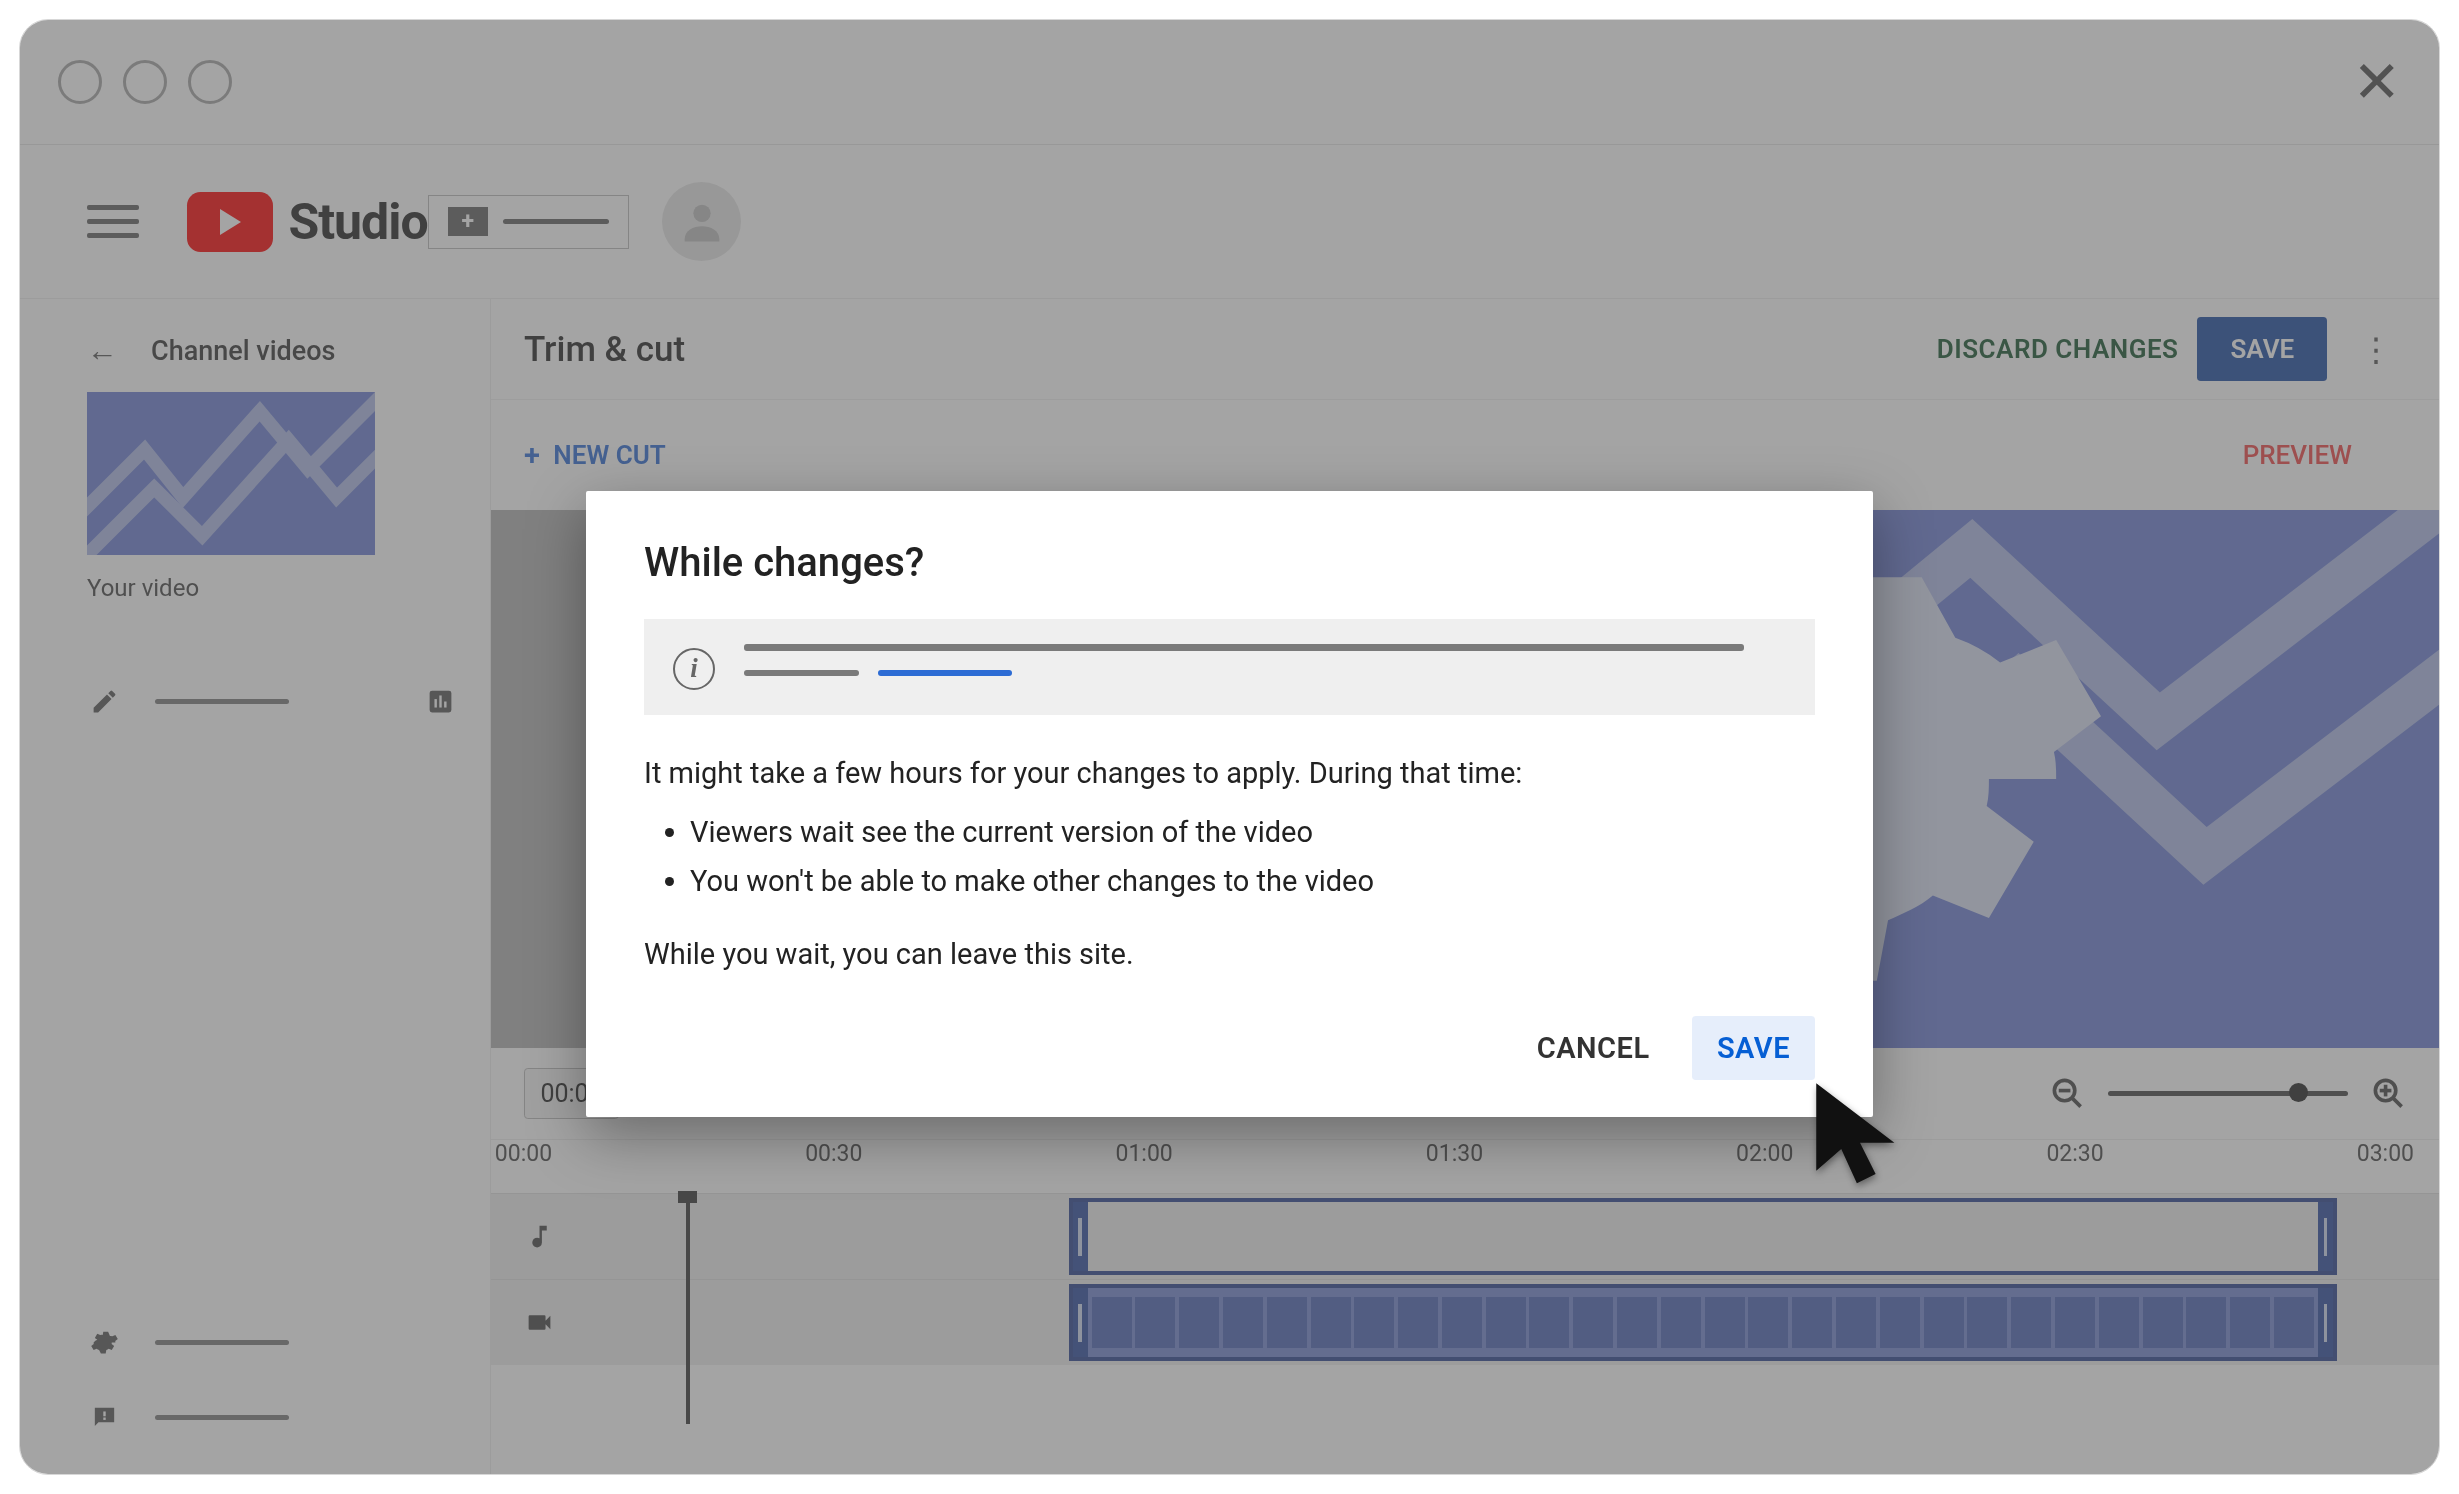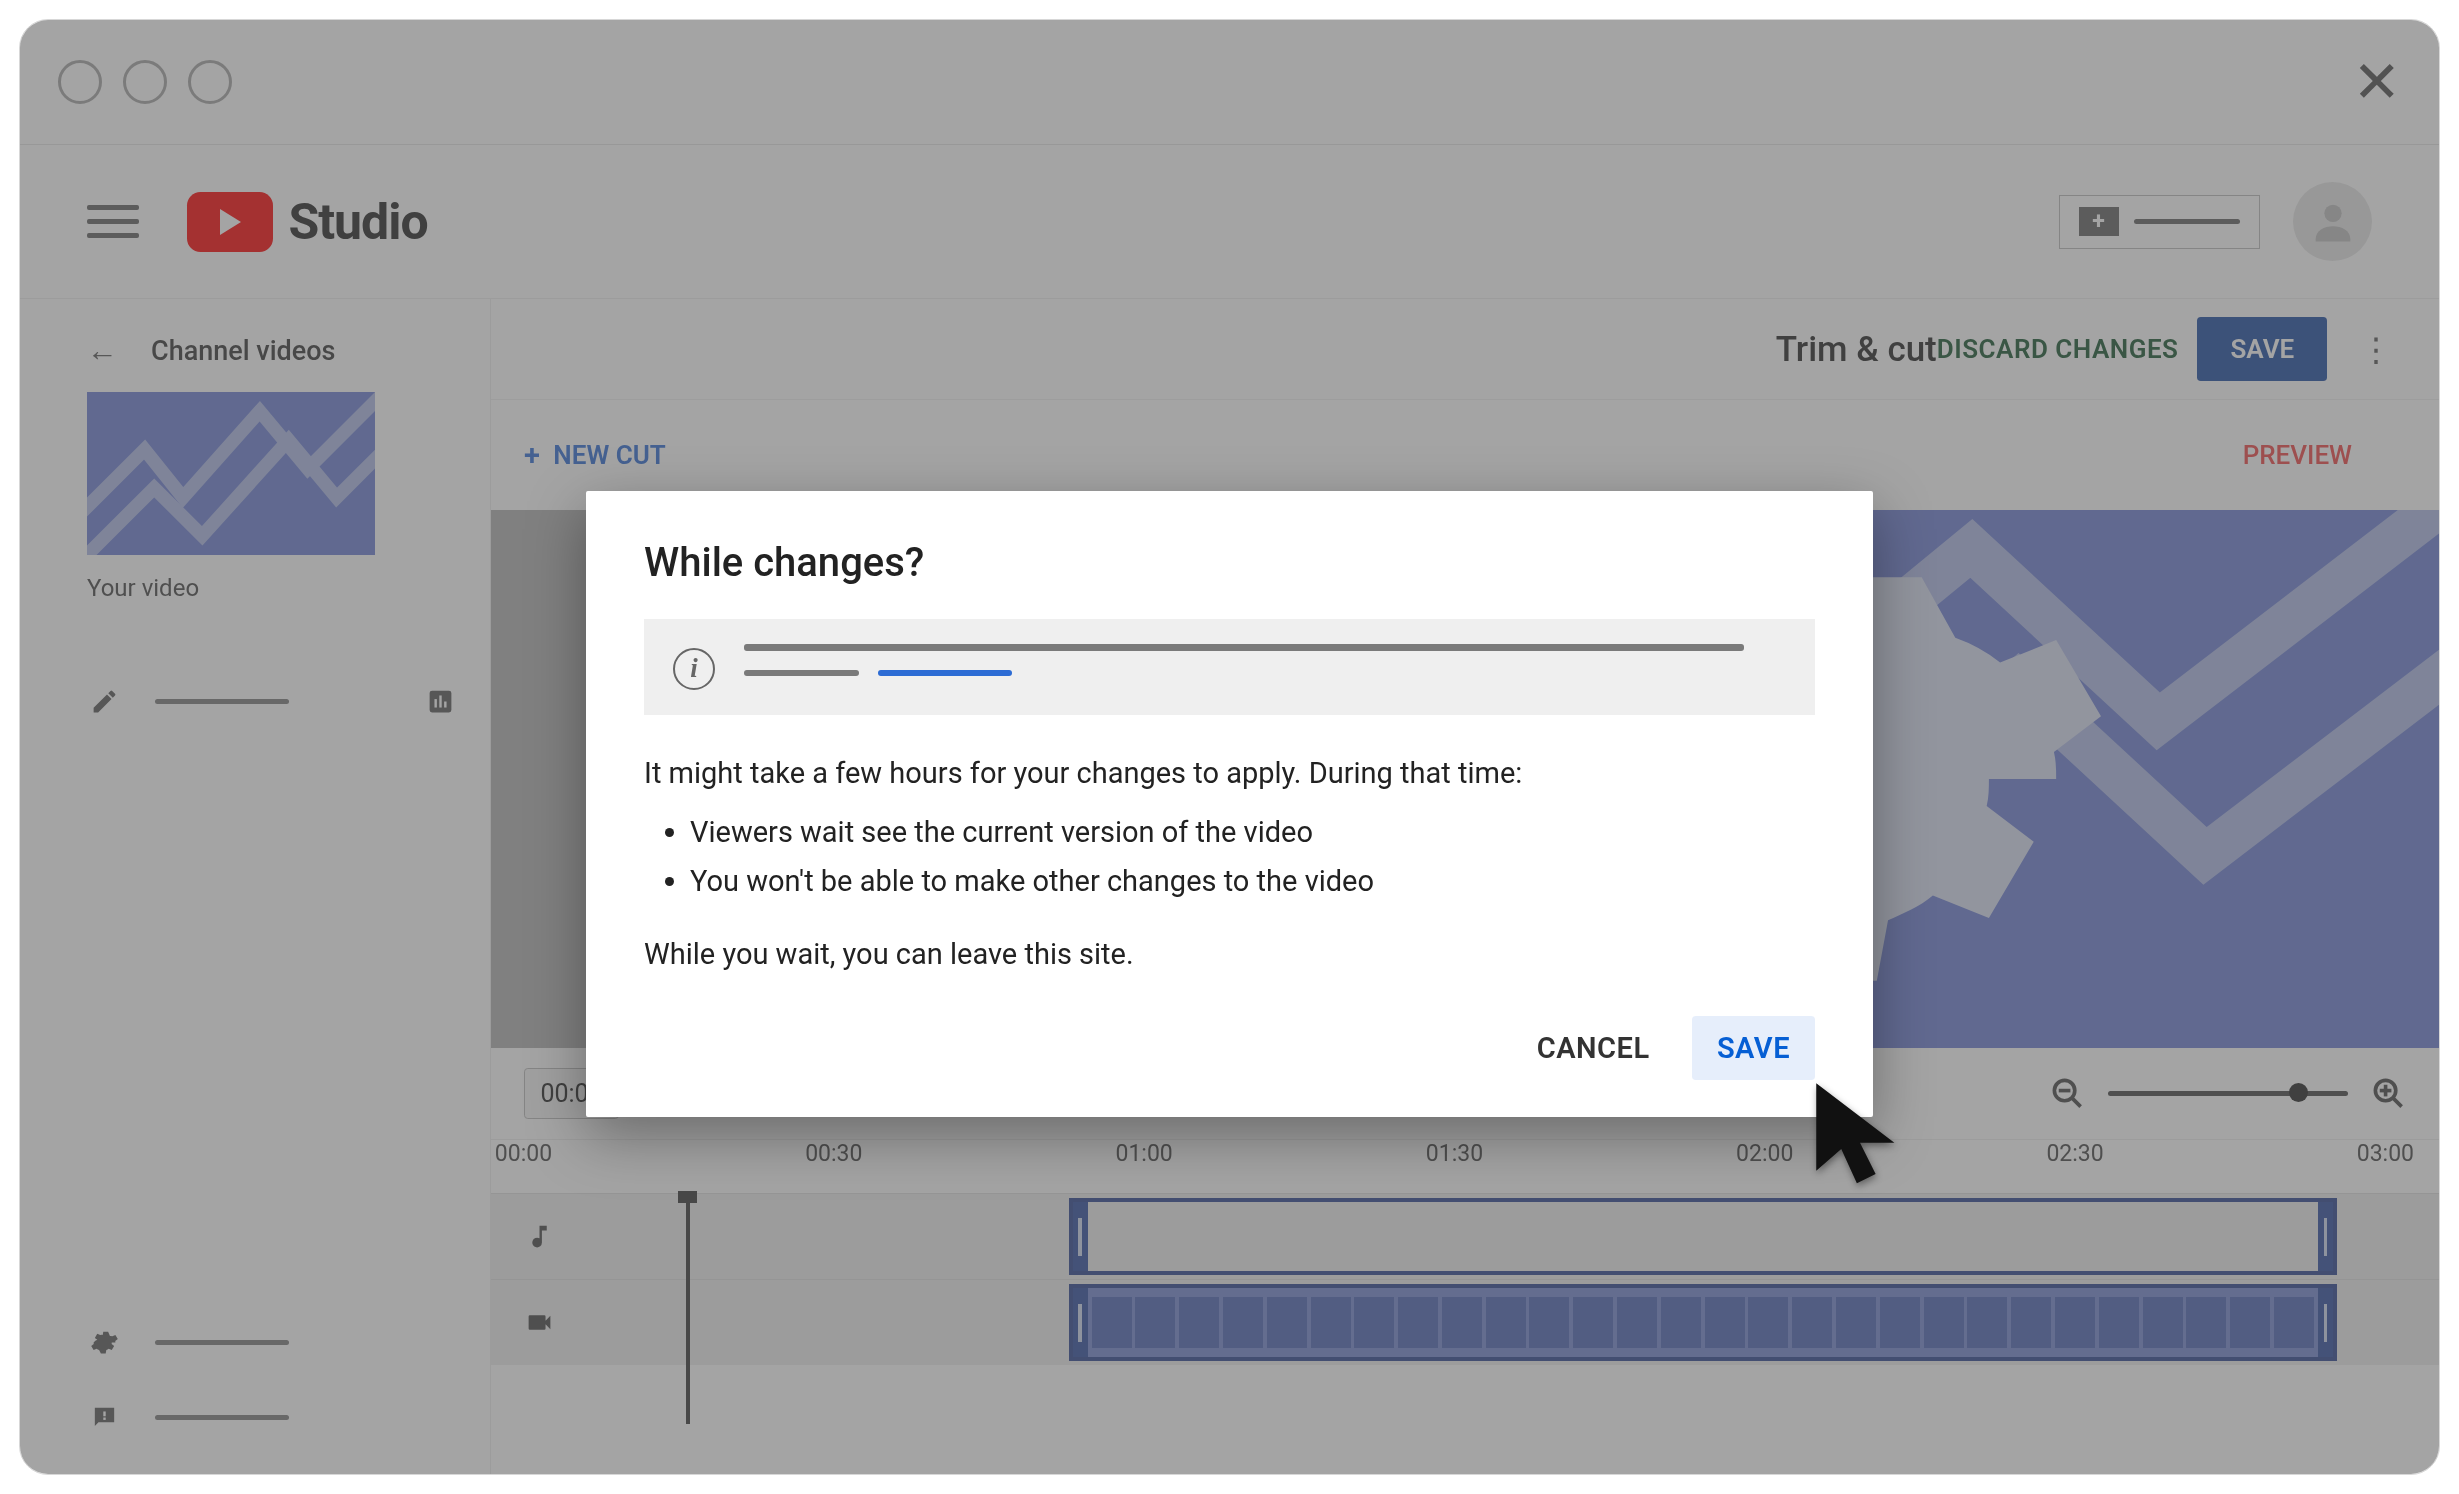--- a/index.html
+++ b/index.html
@@ -7,21 +7,21 @@
   .window {
     position: absolute; left: 19px; top: 19px; right: 19px; bottom: 19px;
     border: 1.9px solid #d7d7d7; border-radius: 29px; overflow: hidden; background: #fff;
   }
   
   .titlebar { height: 125px; display: flex; align-items: center; justify-content: space-between; padding: 0 38px; border-bottom: 1.9px solid #e4e4e4; }
   .traffic { display: flex; gap: 21px; }
   .traffic span { width: 44px; height: 44px; border: 3.8px solid #a5a5a5; border-radius: 50%; }
   .titlebar-close { font-size: 58px; color: #4a4a4a; cursor: pointer; }
   
-  .header { height: 154px; display: flex; align-items: center; justify-content: space-between; padding: 0 67px; border-bottom: 1.9px solid #eee; }
+  .header { height: 154px; display: flex; align-items: center; justify-content: flex-start; padding: 0 67px; border-bottom: 1.9px solid #eee; }
   .header-left { display: flex; align-items: center; gap: 48px; }
   .hamburger { width: 52px; display: flex; flex-direction: column; gap: 9.6px; cursor: pointer; }
   .hamburger span { height: 4.8px; background: #5f5f5f; border-radius: 1.9px; }
   .logo { display: flex; align-items: center; gap: 15.4px; }
   .logo-play { width: 86px; height: 60px; background: #ff0000; border-radius: 13.4px; display: flex; align-items: center; justify-content: center; }
   .logo-play::after { content: ""; border-left: 21px solid #fff; border-top: 13.4px solid transparent; border-bottom: 13.4px solid transparent; }
   .logo-text { font-size: 50px; font-weight: 700; letter-spacing: -1px; color: #222; }
   .header-right { display: flex; align-items: center; gap: 33px; }
   .create-btn { border: 1.9px solid #bbb; padding: 11.5px 19px; display: flex; align-items: center; gap: 15.4px; }
   .create-icon { width: 40px; height: 29px; background: #606060; display: flex; align-items: center; justify-content: center; position: relative; }
@@ -43,21 +43,21 @@
   .nav-item.active { background: #e7e7e7; border-left: 5.8px solid #cc0000; padding-left: 61px; }
   .nav-icon { width: 35px; height: 29px; display:flex; align-items:center; justify-content:center; }
   .nav-icon svg { fill:#555; }
   .nav-item.active .nav-icon svg { fill:#bf2323; }
   .nav-label { font-size: 27px; color: #606060; }
   .nav-item.active .nav-label { color: #bf2323; font-weight: 500; }
   .nav-placeholder { width: 134px; height: 5.8px; background: #7a7a7a; border-radius: 2.9px; }
   .sidebar-footer { margin-top: auto; padding-bottom: 19px; }
   
   .main { flex: 1; display: flex; flex-direction: column; position: relative; }
-  .toolbar { height: 101px; display: flex; align-items: center; justify-content: flex-end; padding: 0 33px 0 33px; border-bottom: 1.9px solid #f0f0f0; }
+  .toolbar { height: 101px; display: flex; align-items: center; justify-content: space-between; padding: 0 33px 0 33px; border-bottom: 1.9px solid #f0f0f0; }
   .toolbar-title { font-size: 35px; font-weight: 500; color: #222; }
   .toolbar-right { display: flex; align-items: center; gap: 19px; }
   .discard { font-size: 26px; font-weight: 600; color: #14532d; letter-spacing: 0.5px;}
   .save-btn { background: #1a4aa0; color: #fff; font-size: 26px; font-weight: 600; padding: 17.3px 33px; border-radius: 3.8px; }
   .more-dots { font-size: 33px; color: #555; padding: 0 13.4px; }
   .editor-bar { height: 110px; display: flex; align-items: center; padding: 0 33px; background: #fff; }
   .newcut { display: flex; align-items: center; gap: 13.4px; color: #2d6cd4; font-size: 26px; font-weight: 600; cursor: pointer; }
   .newcut-plus { font-size: 29px; }
   .preview-tab { margin-left: auto; margin-right: 54px; font-size: 26px; font-weight: 500; color: #ef4444; }
   .player-row { height: 538px; display:flex; background:#b4b4b4; }

